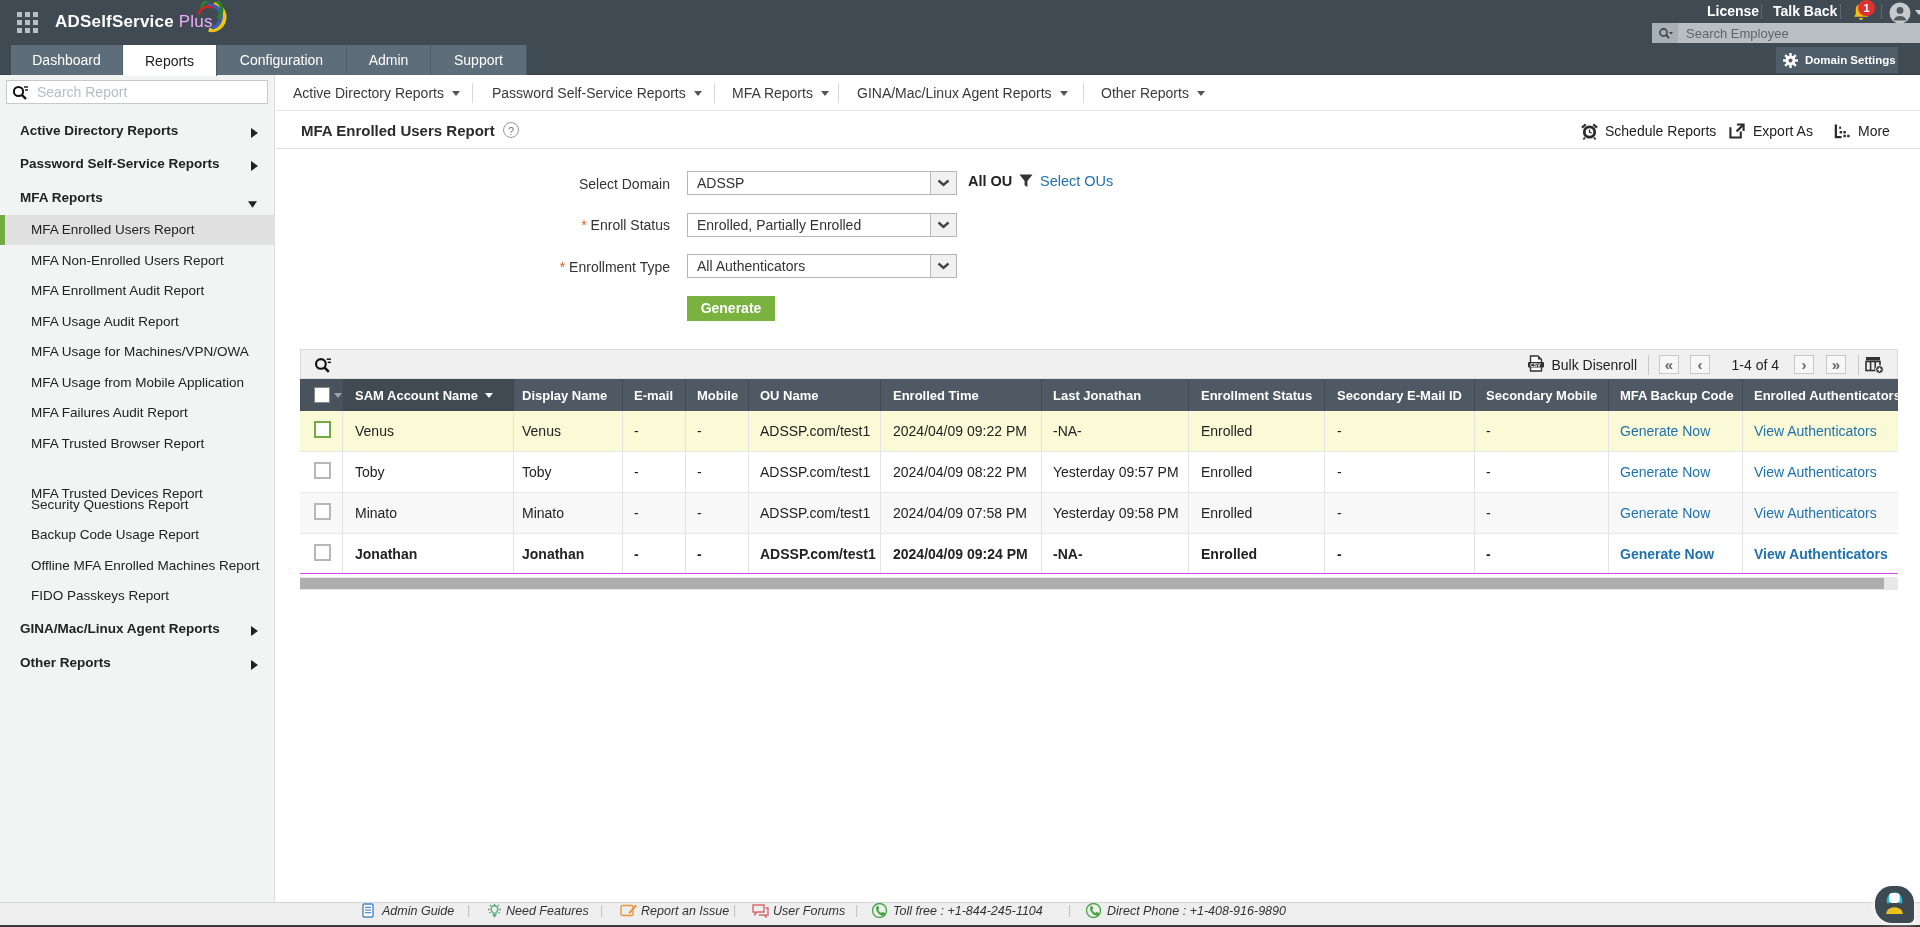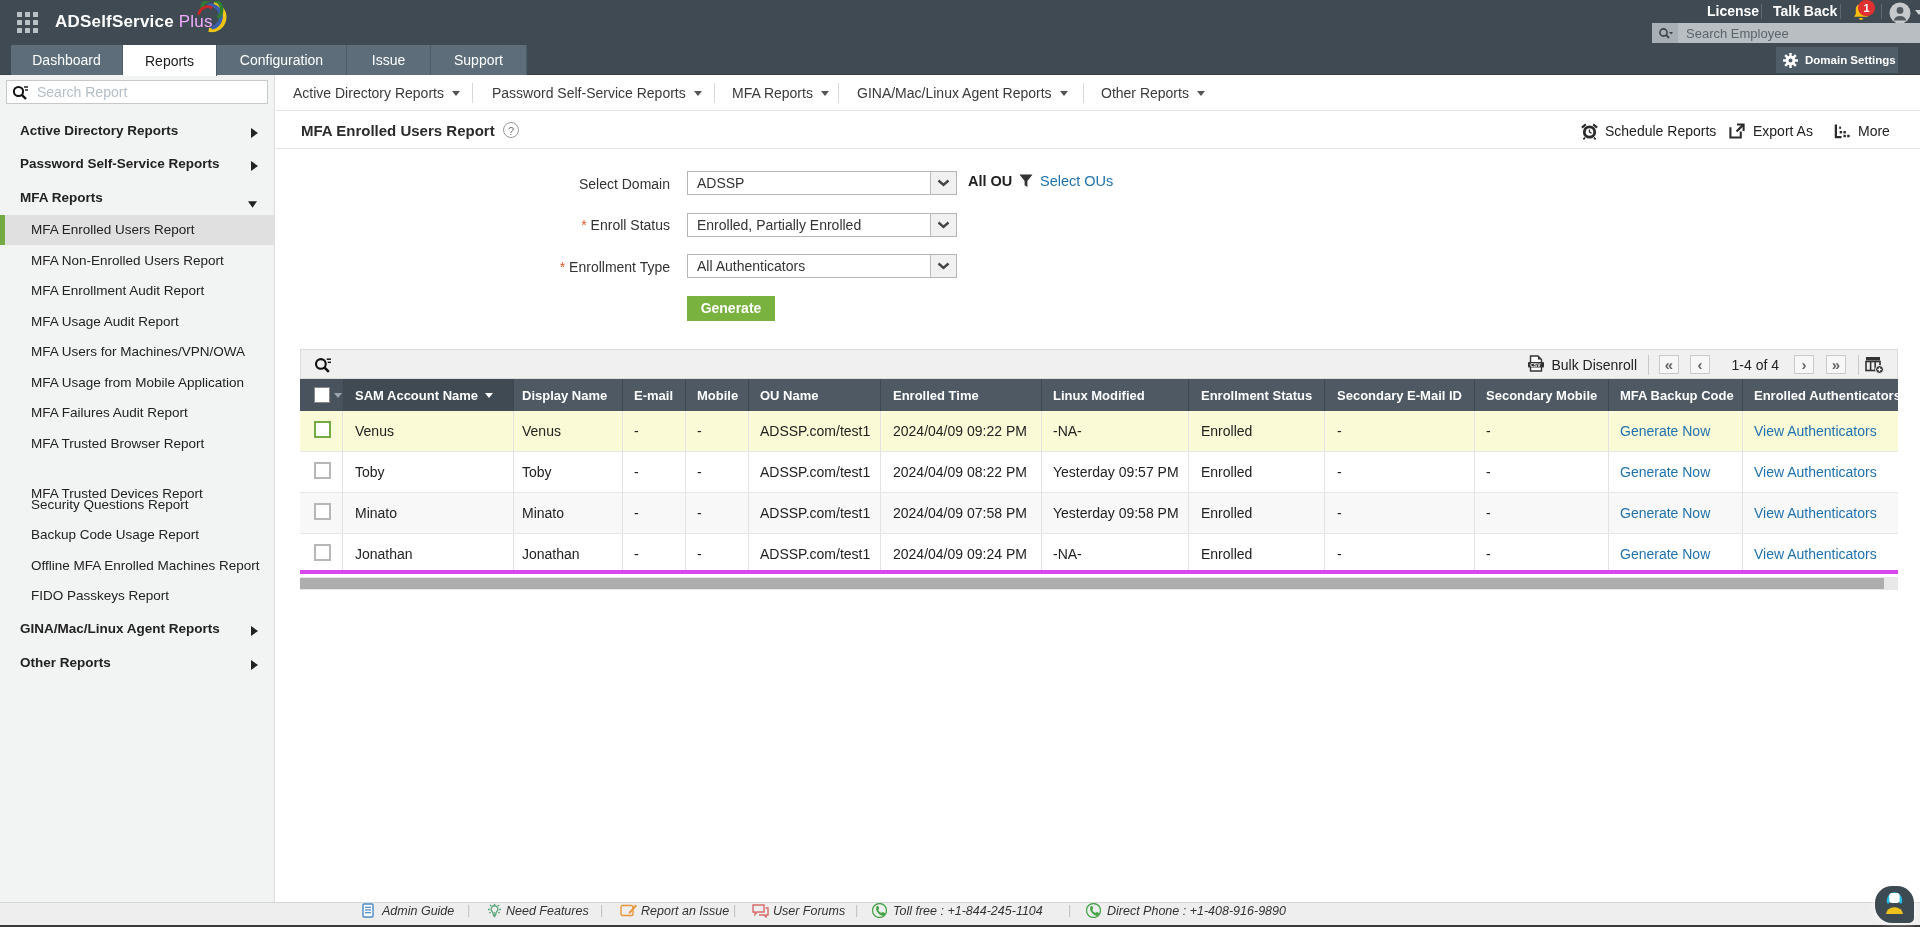--- a/index.html
+++ b/index.html
@@ -106,21 +106,21 @@
           <path d="M11 5 l4 0 l-2 2.6 z" fill="#3c444a"></path>
         </svg>
     </div>
     <span class="ph">Search Employee</span>
   </div>
 </div>
 <div class="tabrow"></div>
 <div class="tab" style="left:11px; width:112px;">Dashboard</div>
 <div class="tab active" style="left:123px; width:94px;">Reports</div>
 <div class="tab" style="left:217px; width:130px;">Configuration</div>
-<div class="tab" style="left:347px; width:84px;">Issue</div>
+<div class="tab" style="left:347px; width:84px;">Admin</div>
 <div class="tab" style="left:431px; width:96px;">Support</div>
 <div class="domset">
   <svg width="15" height="15" viewBox="0 0 16 16" style="margin-right:7px; flex:none;">
       <g fill="#fff">
         <circle cx="8" cy="8" r="5.2"></circle>
         <rect x="6.7" y="0" width="2.6" height="4"></rect>
         <rect x="6.7" y="12" width="2.6" height="4"></rect>
         <rect x="0" y="6.7" width="4" height="2.6"></rect>
         <rect x="12" y="6.7" width="4" height="2.6"></rect>
         <rect x="6.7" y="0" width="2.6" height="4" transform="rotate(45 8 8)"></rect>
@@ -148,21 +148,21 @@
 <div class="snav b" style="top:156px; height:16px; line-height:16px;"><span style="margin-left:20px;">Password Self-Service Reports</span><span class="arr-r" style="top:3px;"><svg width="7" height="10" viewBox="0 0 7 10">
         <path d="M0 0 L7 5 L0 10 Z" fill="#222"></path>
       </svg></span></div>
 <div class="snav b" style="top:190px; height:16px; line-height:16px;"><span style="margin-left:20px;">MFA Reports</span><span class="arr-r" style="top:6px; right:18px;"><svg width="9" height="7" viewBox="0 0 10 7">
         <path d="M0 0 L10 0 L5 7 Z" fill="#222"></path>
       </svg></span></div>
 <div class="snav" style="top:222px;"><span style="margin-left:31px;">MFA Enrolled Users Report</span></div>
 <div class="snav" style="top:253px;"><span style="margin-left:31px;">MFA Non-Enrolled Users Report</span></div>
 <div class="snav" style="top:283px;"><span style="margin-left:31px;">MFA Enrollment Audit Report</span></div>
 <div class="snav" style="top:314px;"><span style="margin-left:31px;">MFA Usage Audit Report</span></div>
-<div class="snav" style="top:344px;"><span style="margin-left:31px;">MFA Users for Machines/VPN/OWA</span></div>
+<div class="snav" style="top:344px;"><span style="margin-left:31px;">MFA Usage for Machines/VPN/OWA</span></div>
 <div class="snav" style="top:375px;"><span style="margin-left:31px;">MFA Usage from Mobile Application</span></div>
 <div class="snav" style="top:405px;"><span style="margin-left:31px;">MFA Failures Audit Report</span></div>
 <div class="snav" style="top:436px;"><span style="margin-left:31px;">MFA Trusted Browser Report</span></div>
 <div class="snav" style="top:466px;margin-top:20px;"><span style="margin-left:31px;">MFA Trusted Devices Report</span></div>
 <div class="snav" style="top:497px;"><span style="margin-left:31px;">Security Questions Report</span></div>
 <div class="snav" style="top:527px;"><span style="margin-left:31px;">Backup Code Usage Report</span></div>
 <div class="snav" style="top:558px;"><span style="margin-left:31px;">Offline MFA Enrolled Machines Report</span></div>
 <div class="snav" style="top:588px;"><span style="margin-left:31px;">FIDO Passkeys Report</span></div>
 <div class="snav b" style="top:621px; height:16px; line-height:16px;"><span style="margin-left:20px;">GINA/Mac/Linux Agent Reports</span><span class="arr-r" style="top:3px;"><svg width="7" height="10" viewBox="0 0 7 10">
         <path d="M0 0 L7 5 L0 10 Z" fill="#222"></path>
@@ -296,21 +296,21 @@
     <div class="hsep" style="left:1442px;"></div>
   <div style="position:absolute; left:14px; top:8px; width:16px; height:16px; background:#fff; border:1px solid #888;"></div>
   <span style="position:absolute; left:34px; top:14px; width:0; height:0; border-left:4px solid transparent; border-right:4px solid transparent; border-top:5px solid #9aa4ac;"></span>
   <div class="c" style="left:55px;">SAM Account Name</div>
   <span style="position:absolute; left:185px; top:14px; width:0; height:0; border-left:4.5px solid transparent; border-right:4.5px solid transparent; border-top:5.5px solid #fff;"></span>
   <div class="c" style="left:222px;">Display Name</div>
   <div class="c" style="left:334px;">E-mail</div>
   <div class="c" style="left:397px;">Mobile</div>
   <div class="c" style="left:460px;">OU Name</div>
   <div class="c" style="left:593px;">Enrolled Time</div>
-  <div class="c" style="left:753px;">Linux Modified</div>
+  <div class="c" style="left:753px;">Last Jonathan</div>
   <div class="c" style="left:901px;">Enrollment Status</div>
   <div class="c" style="left:1037px;">Secondary E-Mail ID</div>
   <div class="c" style="left:1186px;">Secondary Mobile</div>
   <div class="c" style="left:1320px;">MFA Backup Code</div>
   <div class="c" style="left:1454px;">Enrolled Authenticators</div>
 </div>
 <div class="trow" style="top:411px; background:#fafad6;">
   <div class="cb" style="left:14px; top:10px; border-color:#74aa42;"></div>
   <div class="c" style="left:55px;">Venus</div>
   <div class="c" style="left:222px;">Venus</div>
@@ -384,21 +384,21 @@
     <div class="cellsep" style="left:385px;"></div>
     <div class="cellsep" style="left:448px;"></div>
     <div class="cellsep" style="left:580px;"></div>
     <div class="cellsep" style="left:741px;"></div>
     <div class="cellsep" style="left:888px;"></div>
     <div class="cellsep" style="left:1024px;"></div>
     <div class="cellsep" style="left:1174px;"></div>
     <div class="cellsep" style="left:1308px;"></div>
     <div class="cellsep" style="left:1442px;"></div>
 </div>
-<div class="trow" style="top:534px; background:#fff; height:40px; border-bottom:4px solid #d946ef;">
+<div class="trow" style="top:534px; background:#fff; height:40px; border-bottom:1px solid #d946ef;font-weight:bold;">
   <div class="cb" style="left:14px; top:10px;"></div>
   <div class="c" style="left:55px;">Jonathan</div>
   <div class="c" style="left:222px;">Jonathan</div>
   <div class="c" style="left:334px;">-</div>
   <div class="c" style="left:397px;">-</div>
   <div class="c" style="left:460px;">ADSSP.com/test1</div>
   <div class="c" style="left:593px;">2024/04/09 09:24 PM</div>
   <div class="c" style="left:753px;">-NA-</div>
   <div class="c" style="left:901px;">Enrolled</div>
   <div class="c" style="left:1037px;">-</div>

